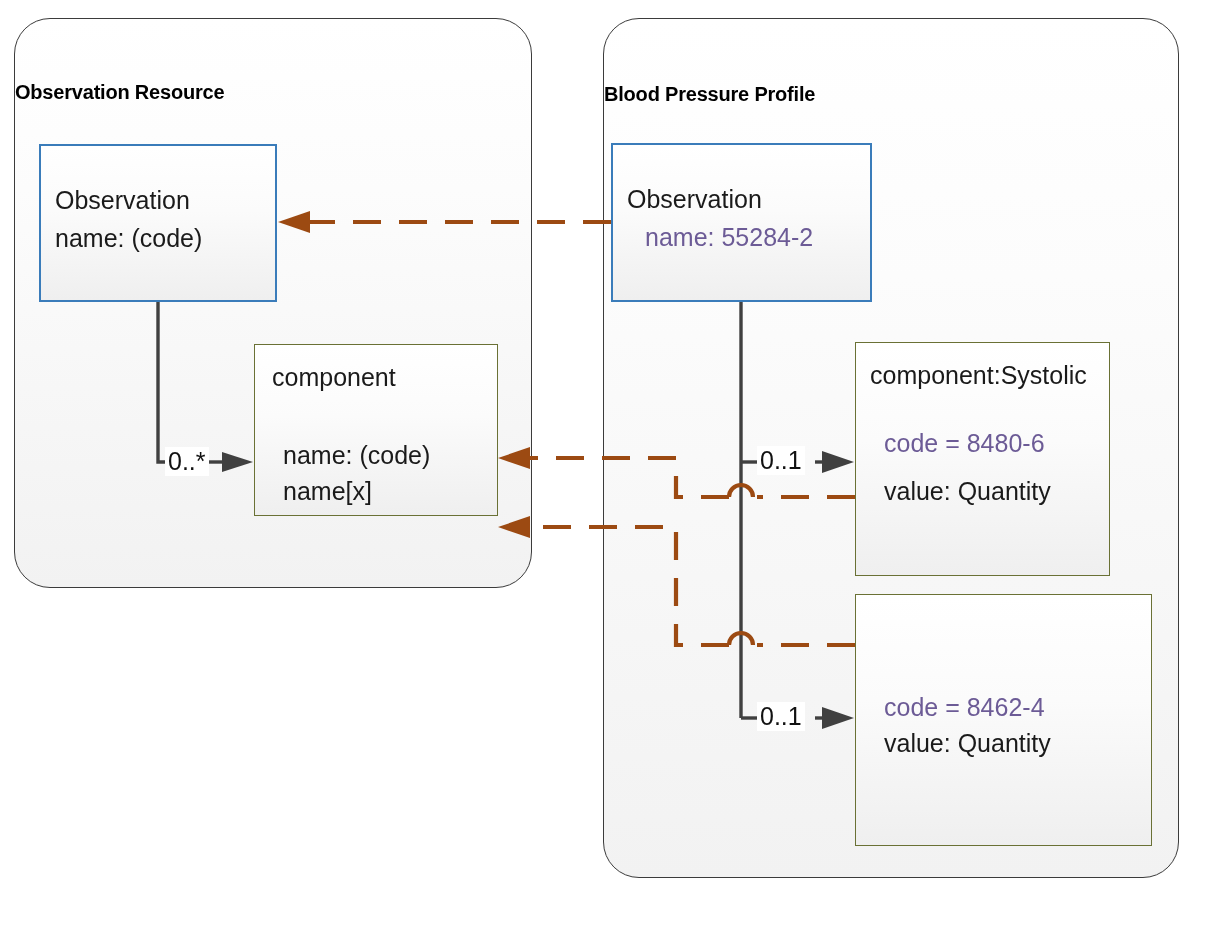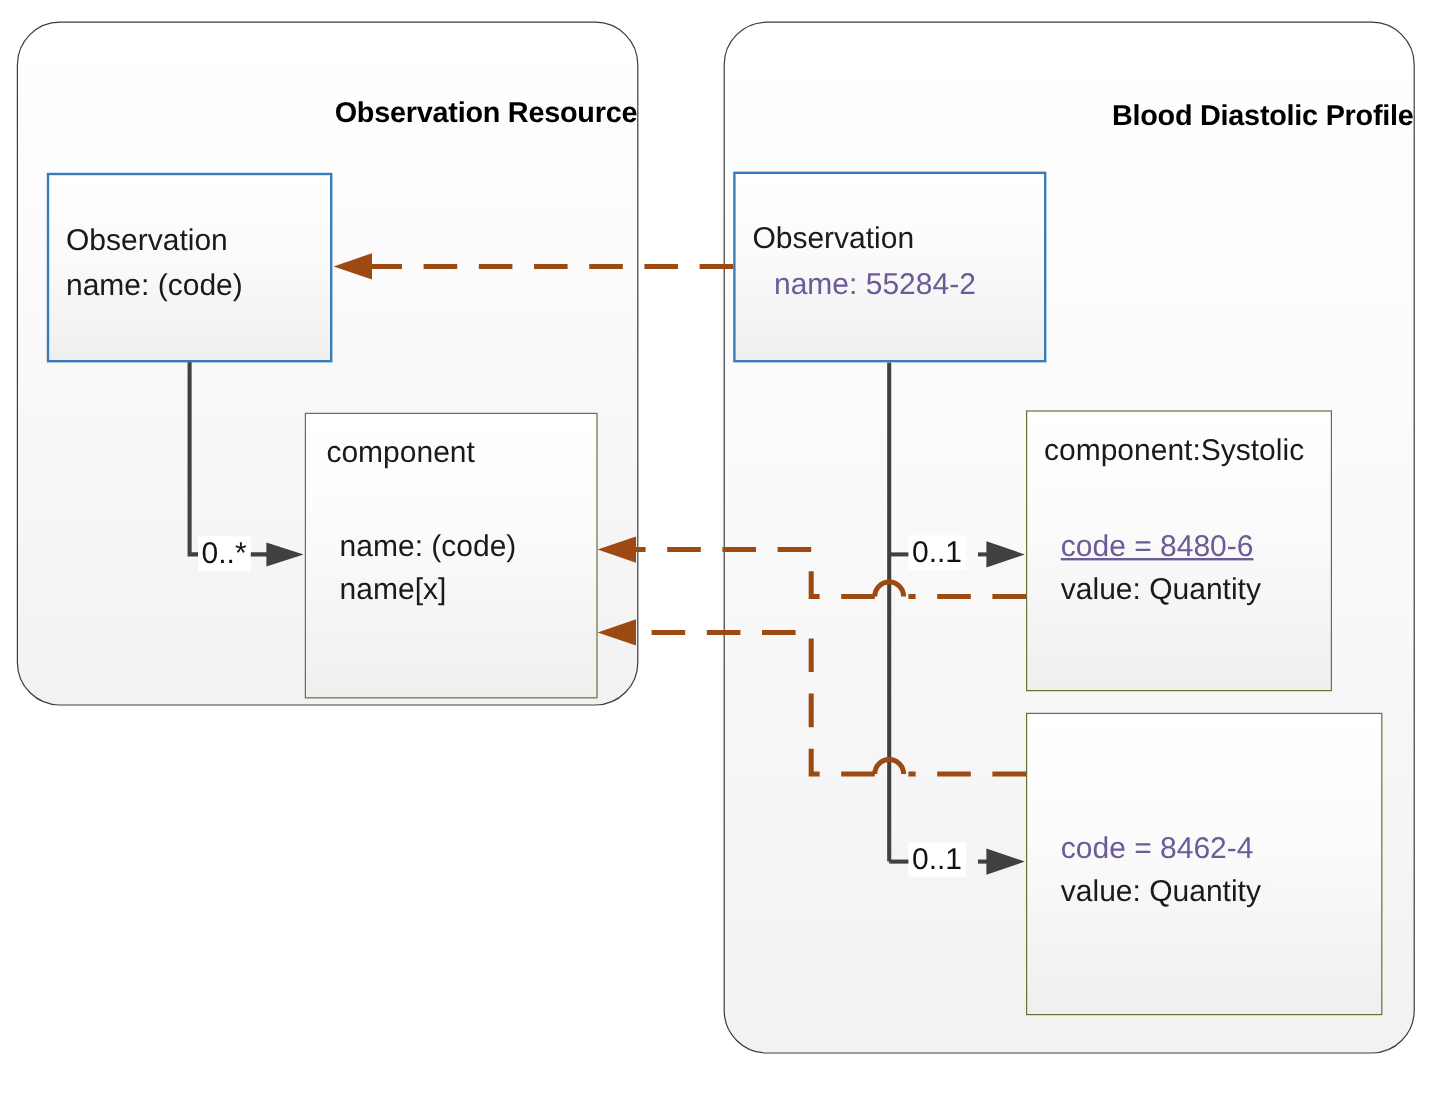--- a/index.html
+++ b/index.html
@@ -31,22 +31,22 @@
     background: linear-gradient(to bottom, #ffffff 0%, #fcfcfc 30%, #f2f2f2 100%);
     box-sizing: border-box;
   }
   #panel-left  { left: 14px;  top: 18px;  width: 518px; height: 570px; }
   #panel-right { left: 603px; top: 18px;  width: 576px; height: 860px; }
 
   .panel-title {
     position: absolute;
     left: 0;
     right: 0;
-    text-align: right;
-    font-size: 24px;
+    text-align: left;
+    font-size: 20px;
     font-weight: bold;
     color: #000000;
     letter-spacing: -0.2px;
   }
   #panel-left  .panel-title { top: 62px; }
   #panel-right .panel-title { top: 64px; }
 
   
   .ubox {
     position: absolute;
@@ -63,33 +63,33 @@
     color: #1a1a1a;
     line-height: 1;
   }
   .ubox .line.purple { color: #6c5b96; }
 
   
   #box-obs-resource { left: 39px;  top: 144px; width: 238px; height: 158px; }
   #box-obs-resource .l1 { left: 14px; top: 42px; }
   #box-obs-resource .l2 { left: 14px; top: 80px; }
 
-  #box-component    { left: 254px; top: 344px; width: 244px; height: 238px; }
+  #box-component    { left: 254px; top: 344px; width: 244px; height: 172px; }
   #box-component .l1 { left: 17px;  top: 20px; }
   #box-component .l2 { left: 28px;  top: 98px; }
   #box-component .l3 { left: 28px;  top: 134px; }
 
   
   #box-obs-profile  { left: 611px; top: 143px; width: 261px; height: 159px; }
   #box-obs-profile .l1 { left: 14px; top: 42px; }
   #box-obs-profile .l2 { left: 32px; top: 80px; }
 
   #box-systolic   { left: 855px; top: 342px; width: 255px; height: 234px; overflow: hidden; }
   #box-systolic .l1 { left: 14px; top: 20px; }
-  #box-systolic .l2 { left: 28px; top: 100px; text-decoration: underline; }
+  #box-systolic .l2 { left: 28px; top: 88px; }
   #box-systolic .l3 { left: 28px; top: 136px; }
 
   #box-diastolic  { left: 855px; top: 594px; width: 297px; height: 252px; overflow: hidden; }
   #box-diastolic .l1 { left: 14px; top: 20px; }
   #box-diastolic .l2 { left: 28px; top: 100px; }
   #box-diastolic .l3 { left: 28px; top: 136px; }
 
   
   .mult {
     position: absolute;
@@ -115,21 +115,21 @@
 </head>
 <body>
 
 <div id="stage">
 
   <div class="panel" id="panel-left">
     <div class="panel-title">Observation Resource</div>
   </div>
 
   <div class="panel" id="panel-right">
-    <div class="panel-title">Blood Diastolic Profile</div>
+    <div class="panel-title">Blood Pressure Profile</div>
   </div>
 
   <svg id="wires" viewBox="0 0 1209 930" xmlns="http://www.w3.org/2000/svg">
     <defs>
       <marker id="arrow-dark" markerWidth="10" markerHeight="10" refX="9" refY="4" orient="auto" markerUnits="userSpaceOnUse">
         <path d="M0,0 L10,4 L0,8 z" fill="#404040"></path>
       </marker>
       <marker id="arrow-brown-left" markerWidth="17" markerHeight="20" refX="16" refY="10" orient="auto" markerUnits="userSpaceOnUse">
         <path d="M0,10 L17,1 L17,19 z" fill="#9c4a12"></path>
       </marker>

